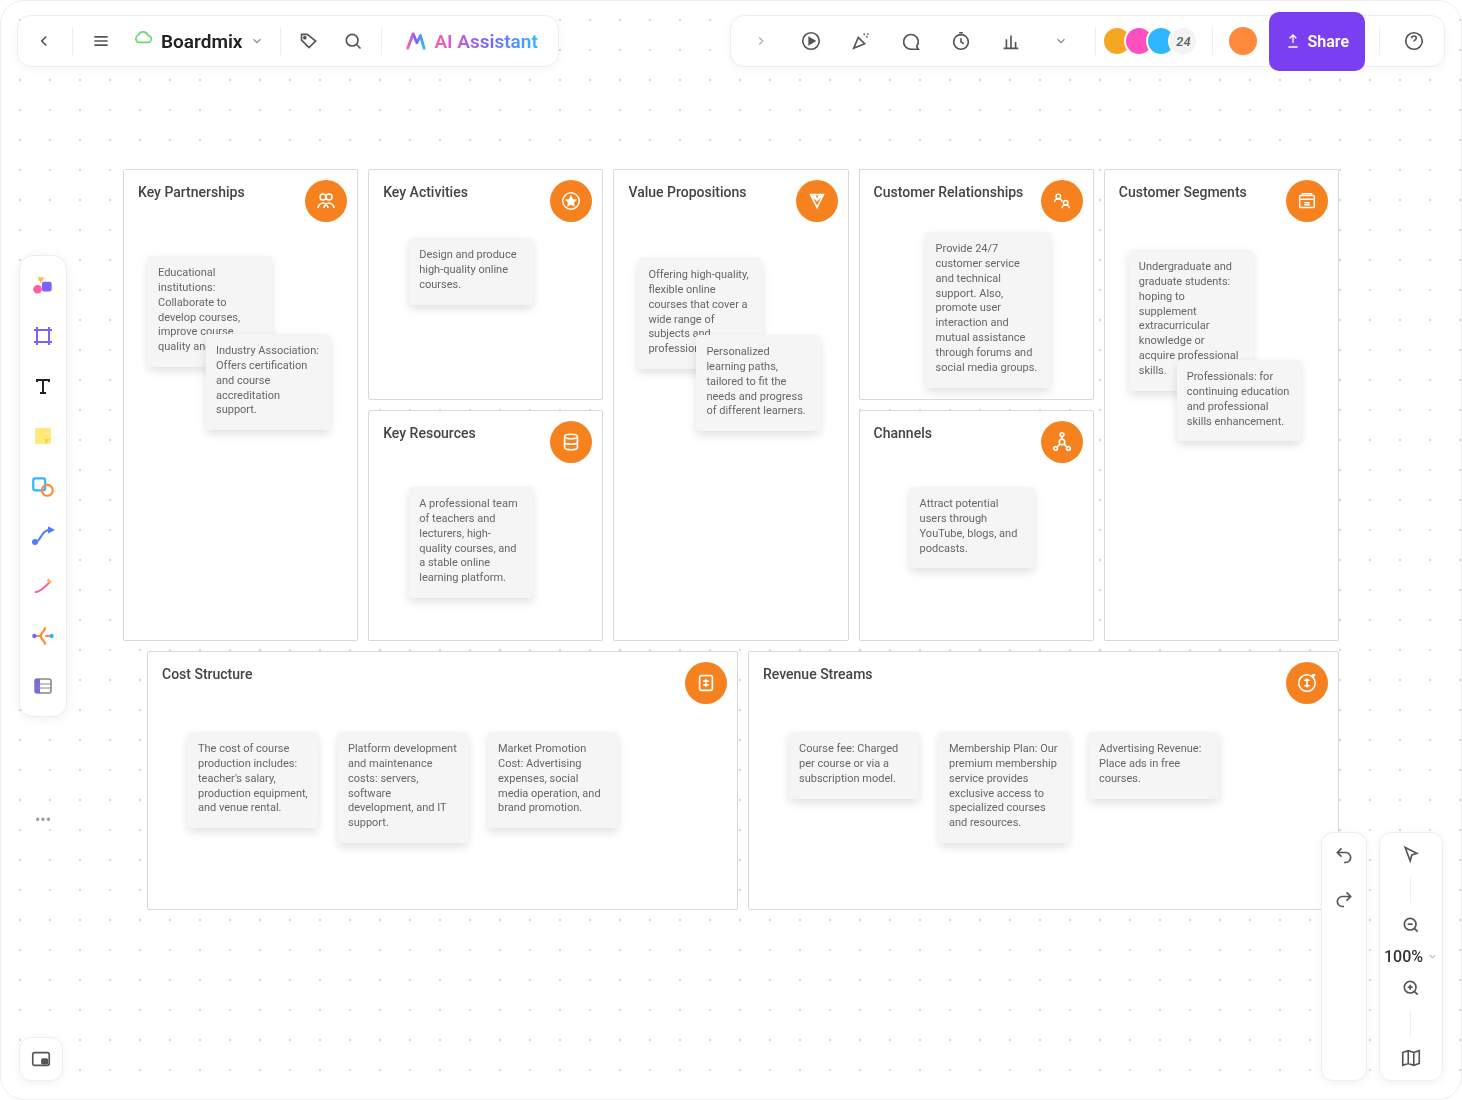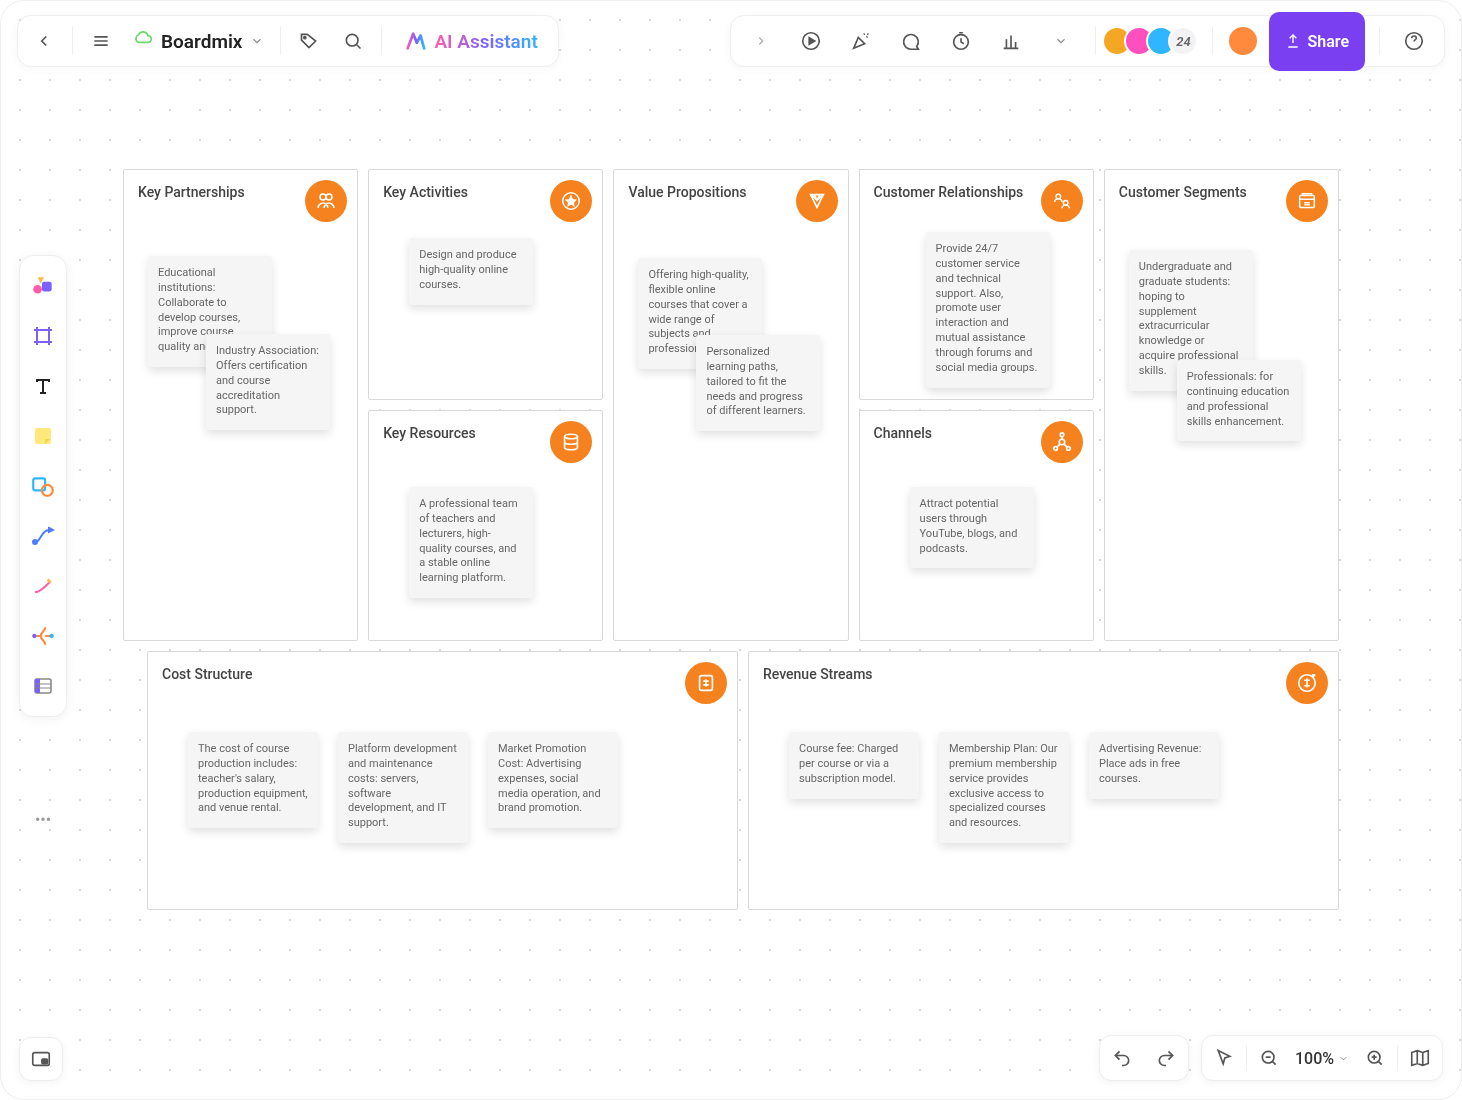--- a/index.html
+++ b/index.html
@@ -36,21 +36,21 @@
 .avcount{background:#f3f3f5;color:#666;font-size:13px;}
 .av-solo{width:32px;height:32px;border-radius:50%;background:#ff8a3d;border:2px solid #fff;}
 .share-btn { display:flex; align-items:center; gap:6px; background:#7b3ff2; color:#fff; font-weight:600; padding:20px 16px; border-radius:10px; font-size:16px; cursor:pointer;}
 
 .left-tools { position:absolute; left:18px; top:254px; width:48px; background:#fff; border:1px solid #eee; border-radius:14px; box-shadow:0 2px 12px rgba(0,0,0,.06); display:flex; flex-direction:column; align-items:center; padding:6px 0; gap:2px;}
 .ltool { width:40px; height:48px; display:flex; align-items:center; justify-content:center; cursor:pointer; border-radius:8px;}
 .more-dots{position:absolute;left:18px;top:798px;width:48px;height:40px;display:flex;align-items:center;justify-content:center;color:#999;}
 
 .bottom-left-btn { position:absolute; left:18px; bottom:18px; width:44px; height:44px; background:#fff; border:1px solid #eee; border-radius:12px; display:flex; align-items:center; justify-content:center; box-shadow:0 2px 10px rgba(0,0,0,.05);}
 .bottom-bar { position:absolute; right:18px; bottom:18px; display:flex; gap:12px;}
-.bgroup{background:#fff;border:1px solid #eee;border-radius:12px;display:flex;align-items:center;box-shadow:0 2px 10px rgba(0,0,0,.05);}
+.bgroup{background:#fff;border:1px solid #eee;border-radius:12px;display:flex;align-items:center;box-shadow:0 2px 10px rgba(0,0,0,.05);flex-direction:column;}
 .bbtn{width:44px;height:44px;display:flex;align-items:center;justify-content:center;color:#555;cursor:pointer;}
 .zoom-label{padding:0 4px;font-size:16px;font-weight:500;color:#333;display:flex;align-items:center;gap:4px;}
 
 .canvas-wrap{position:absolute; left:98px; top:168px; width:1216px;margin-left:24px;}
 .bmc-top{display:flex; gap:10px;}
 .bmc-col{flex:1; display:flex; flex-direction:column; gap:10px;}
 .cell{background:#fff; border:1px solid #d9d9d9; border-radius:2px; position:relative; padding:14px 14px 16px;}
 .cell.tall{height:472px;}
 .cell.half{height:231px;}
 .cell-title{font-size:14px; font-weight:500; color:#444;}

